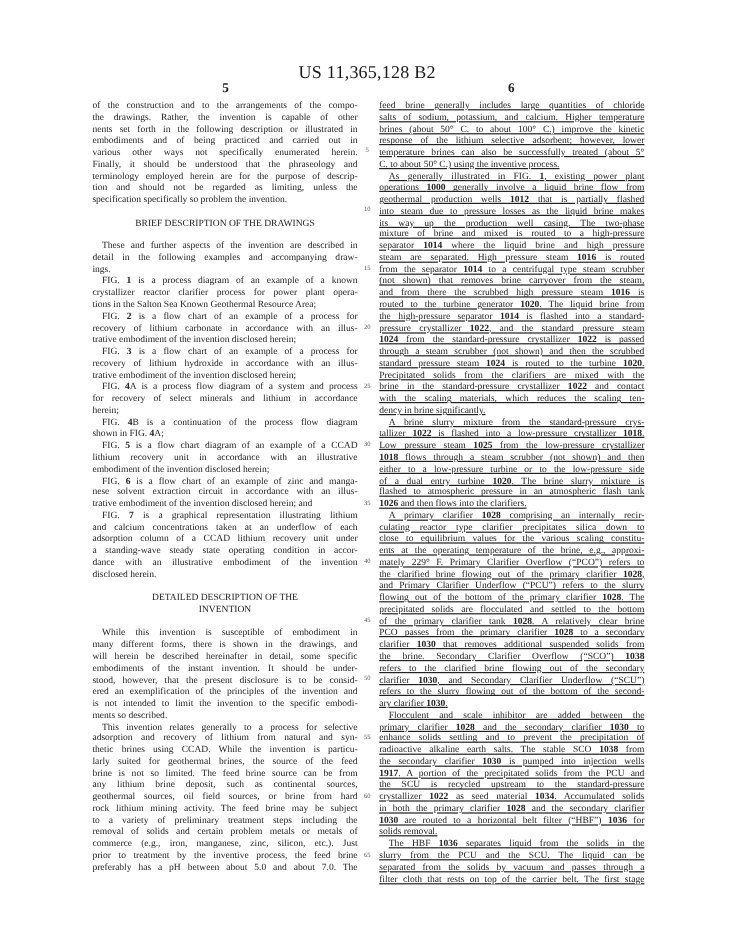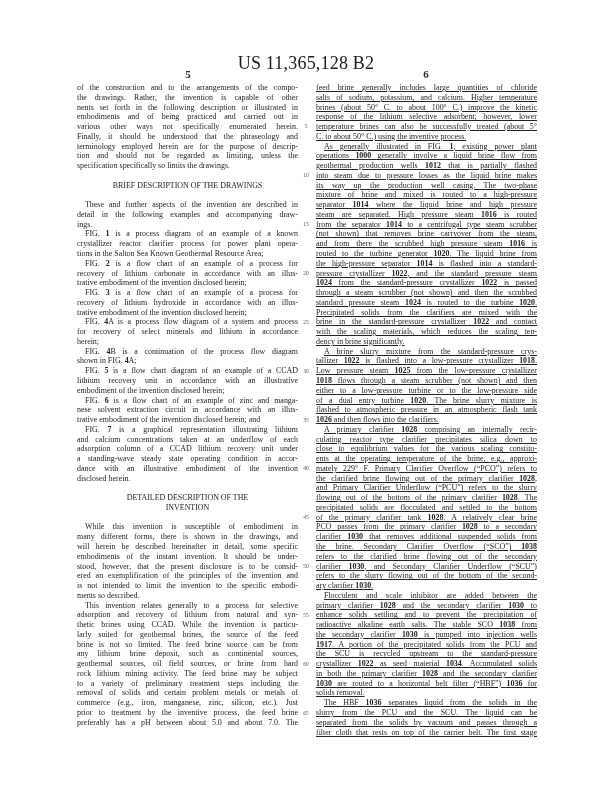--- a/index.html
+++ b/index.html
@@ -1,17 +1,17 @@
 <!DOCTYPE html>
 <html><head>
 <meta charset="utf-8">
 <style>
   html,body{margin:0;padding:0;background:#fff;}
   body{width:612px;height:792px;position:relative;overflow:hidden;font-family:"Liberation Serif","DejaVu Serif",serif;color:#222;}
-  .hdr{position:absolute;top:53px;left:0;width:612px;text-align:center;font-size:18px;letter-spacing:0.2px;color:#1a1a1a;}
+  .hdr{position:absolute;top:53px;left:0;width:612px;text-align:center;font-size:15px;letter-spacing:0.2px;color:#1a1a1a;}
   .colnum{position:absolute;top:68px;font-size:11px;font-weight:bold;width:30px;text-align:center;}
   .col{position:absolute;top:83px;width:221px;font-size:7.95px;line-height:9.78px;}
   .col .ln{display:block;height:9.78px;white-space:nowrap;text-align:justify;text-align-last:justify;overflow:visible;}
   .col .ln.last{text-align-last:left;}
   .col .ln.center{text-align:left;text-align-last:center;}
   .col .ln.indent{padding-left:8px;}
   .col .ln.blank{}
   .col b{font-weight:bold;}
   .lnum{position:absolute;font-size:5.5px;color:#555;width:14px;text-align:center;}
 </style>
@@ -25,21 +25,21 @@
 
 <div class="col" id="col-left" style="left:77px;">
     <span class="ln">of the construction and to the arrangements of the compo-</span>
     <span class="ln">the drawings. Rather, the invention is capable of other</span>
     <span class="ln">nents set forth in the following description or illustrated in</span>
     <span class="ln">embodiments and of being practiced and carried out in</span>
     <span class="ln">various other ways not specifically enumerated herein.</span>
     <span class="ln">Finally, it should be understood that the phraseology and</span>
     <span class="ln">terminology employed herein are for the purpose of descrip-</span>
     <span class="ln">tion and should not be regarded as limiting, unless the</span>
-    <span class="ln last">specification specifically so limits the drawings.</span>
+    <span class="ln last">specification specifically so problem the invention.</span>
     <span class="ln blank">&nbsp;</span>
     <span class="ln center">BRIEF DESCRIPTION OF THE DRAWINGS</span>
     <span class="ln blank">&nbsp;</span>
     <span class="ln indent">These and further aspects of the invention are described in</span>
     <span class="ln">detail in the following examples and accompanying draw-</span>
     <span class="ln last">ings.</span>
     <span class="ln indent">FIG. <b>1</b> is a process diagram of an example of a known</span>
     <span class="ln">crystallizer reactor clarifier process for power plant opera-</span>
     <span class="ln last">tions in the Salton Sea Known Geothermal Resource Area;</span>
     <span class="ln indent">FIG. <b>2</b> is a flow chart of an example of a process for</span>

